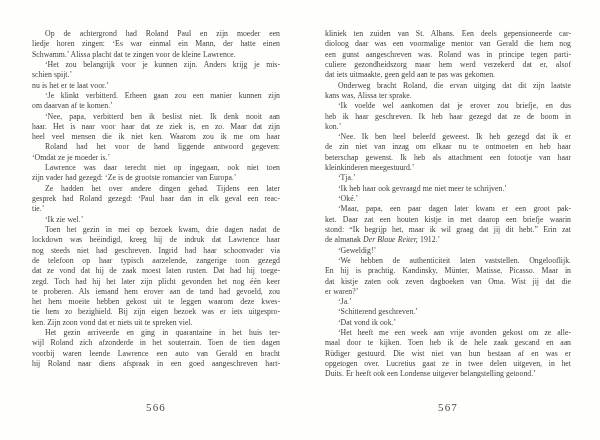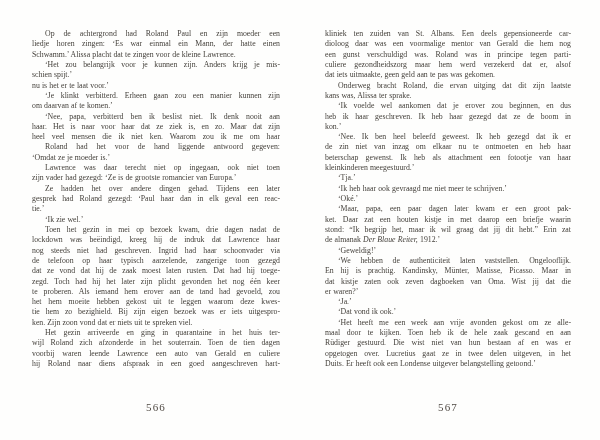--- a/index.html
+++ b/index.html
@@ -89,54 +89,55 @@
         <div class="line">nog steeds niet had geschreven. Ingrid had haar schoonvader via</div>
         <div class="line">de telefoon op haar typisch aarzelende, zangerige toon gezegd</div>
         <div class="line">dat ze vond dat hij de zaak moest laten rusten. Dat had hij toege-</div>
         <div class="line">zegd. Toch had hij het later zijn plicht gevonden het nog één keer</div>
         <div class="line">te proberen. Als iemand hem erover aan de tand had gevoeld, zou</div>
         <div class="line">het hem moeite hebben gekost uit te leggen waarom deze kwes-</div>
         <div class="line">tie hem zo bezighield. Bij zijn eigen bezoek was er iets uitgespro-</div>
         <div class="line end">ken. Zijn zoon vond dat er niets uit te spreken viel.</div>
         <div class="line indent">Het gezin arriveerde en ging in quarantaine in het huis ter-</div>
         <div class="line">wijl Roland zich afzonderde in het souterrain. Toen de tien dagen</div>
-        <div class="line">voorbij waren leende Lawrence een auto van Gerald en culiere</div>
+        <div class="line">voorbij waren leende Lawrence een auto van Gerald en bracht</div>
         <div class="line">hij Roland naar diens afspraak in een goed aangeschreven hart-</div>
       </div>
     <div class="folio">566</div>
   </div>
   <div class="page page-right">
     <div class="text-block">
         <div class="line">kliniek ten zuiden van St. Albans. Een deels gepensioneerde car-</div>
         <div class="line">dioloog daar was een voormalige mentor van Gerald die hem nog</div>
-        <div class="line">een gunst verschuldigd was. Roland was in principe tegen parti-</div>
+        <div class="line">een gunst aangeschreven was. Roland was in principe tegen parti-</div>
         <div class="line">culiere gezondheidszorg maar hem werd verzekerd dat er, alsof</div>
         <div class="line end">dat iets uitmaakte, geen geld aan te pas was gekomen.</div>
         <div class="line indent">Onderweg bracht Roland, die ervan uitging dat dit zijn laatste</div>
         <div class="line end">kans was, Alissa ter sprake.</div>
-        <div class="line indent">‘Ik voelde wel aankomen dat je erover zou beginnen, en dus</div>
+        <div class="line indent">‘Ik voelde wel aankomen dat je erover zou briefje, en dus</div>
         <div class="line">heb ik haar geschreven. Ik heb haar gezegd dat ze de boom in</div>
         <div class="line end">kon.’</div>
         <div class="line indent">‘Nee. Ik ben heel beleefd geweest. Ik heb gezegd dat ik er</div>
         <div class="line">de zin niet van inzag om elkaar nu te ontmoeten en heb haar</div>
         <div class="line">beterschap gewenst. Ik heb als attachment een fotootje van haar</div>
         <div class="line end">kleinkinderen meegestuurd.’</div>
         <div class="line indent end">‘Tja.’</div>
         <div class="line indent end">‘Ik heb haar ook gevraagd me niet meer te schrijven.’</div>
         <div class="line indent end">‘Oké.’</div>
         <div class="line indent">‘Maar, papa, een paar dagen later kwam er een groot pak-</div>
         <div class="line">ket. Daar zat een houten kistje in met daarop een briefje waarin</div>
         <div class="line">stond: “Ik begrijp het, maar ik wil graag dat jij dit hebt.” Erin zat</div>
         <div class="line end">de almanak <i>Der Blaue Reiter,</i> 1912.’</div>
         <div class="line indent end">‘Geweldig!’</div>
         <div class="line indent">‘We hebben de authenticiteit laten vaststellen. Ongelooflijk.</div>
         <div class="line">En hij is prachtig. Kandinsky, Münter, Matisse, Picasso. Maar in</div>
         <div class="line">dat kistje zaten ook zeven dagboeken van Oma. Wist jij dat die</div>
         <div class="line end">er waren?’</div>
         <div class="line indent end">‘Ja.’</div>
+        <div class="line indent end">‘Schitterend geschreven.’</div>
         <div class="line indent end">‘Dat vond ik ook.’</div>
         <div class="line indent">‘Het heeft me een week aan vrije avonden gekost om ze alle-</div>
         <div class="line">maal door te kijken. Toen heb ik de hele zaak gescand en aan</div>
         <div class="line">Rüdiger gestuurd. Die wist niet van hun bestaan af en was er</div>
         <div class="line">opgetogen over. Lucretius gaat ze in twee delen uitgeven, in het</div>
         <div class="line end">Duits. Er heeft ook een Londense uitgever belangstelling getoond.’</div>
       </div>
     <div class="folio">567</div>
   </div>
 </div>

